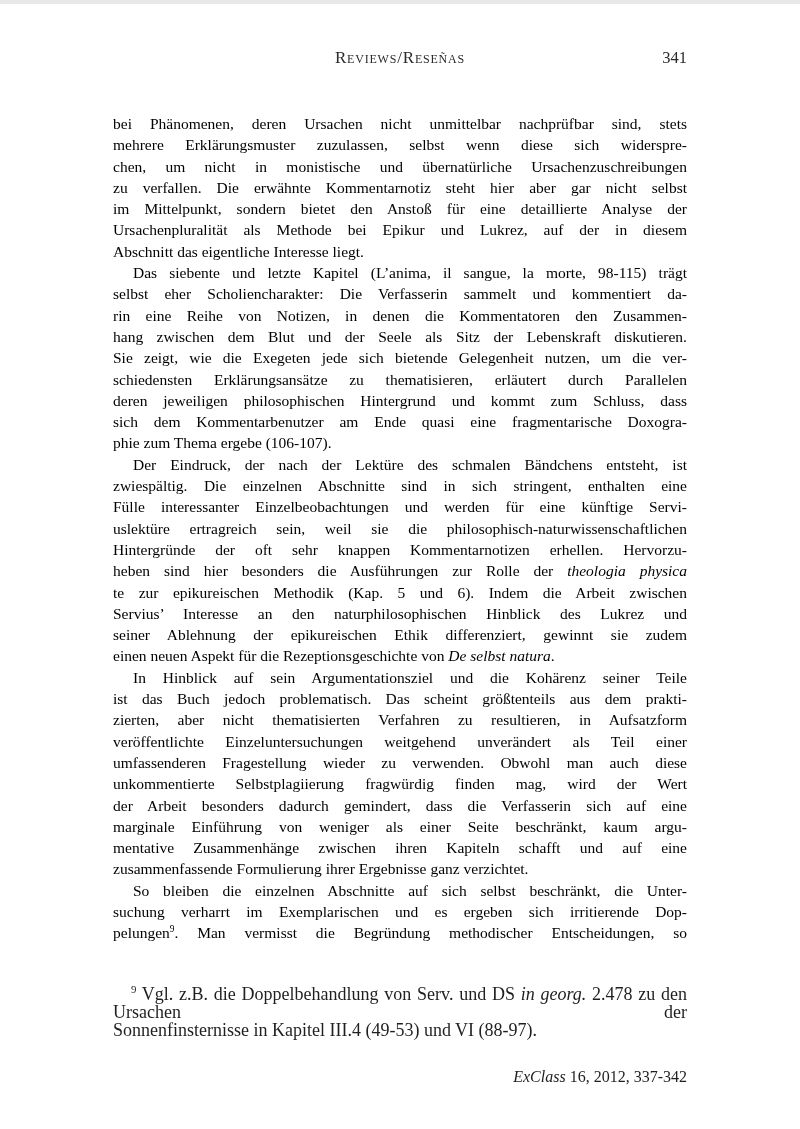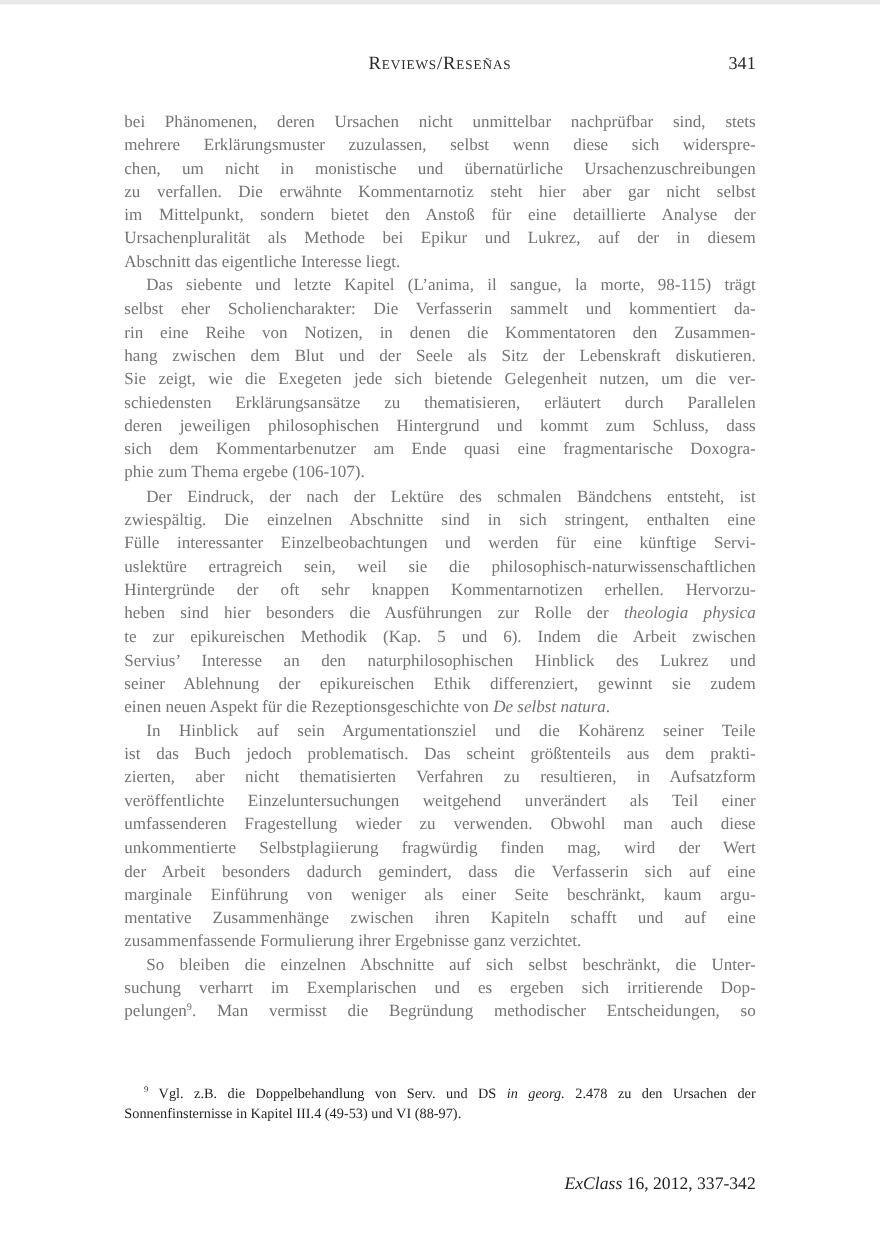--- a/index.html
+++ b/index.html
@@ -36,26 +36,26 @@
   .page-number {
     position: absolute;
     top: 0;
     right: 0;
     font-size: 16.5px;
     color: #2a2a2a;
   }
   
   .body-text {
     position: absolute;
-    top: 96px;
+    top: 109px;
     left: 113px;
     width: 574px;
     font-size: 15.5px;
     line-height: 21.3px;
-    color: #737373;
+    color: #000000;
   }
   .line {
     text-align: justify;
     text-align-last: justify;
     white-space: normal;
   }
   .line.no-stretch {
     text-align-last: left;
   }
   .line.indent {
@@ -65,21 +65,21 @@
     font-size: 0.6em;
     line-height: 0;
     vertical-align: super;
   }
   
   .footnote {
     position: absolute;
     top: 981px;
     left: 113px;
     width: 574px;
-    font-size: 13px;
+    font-size: 18px;
     line-height: 18px;
     color: #1f1f1f;
   }
   .footnote .line.indent {
     text-indent: 18px;
   }
   
   .journal-footer {
     position: absolute;
     top: 1064px;

